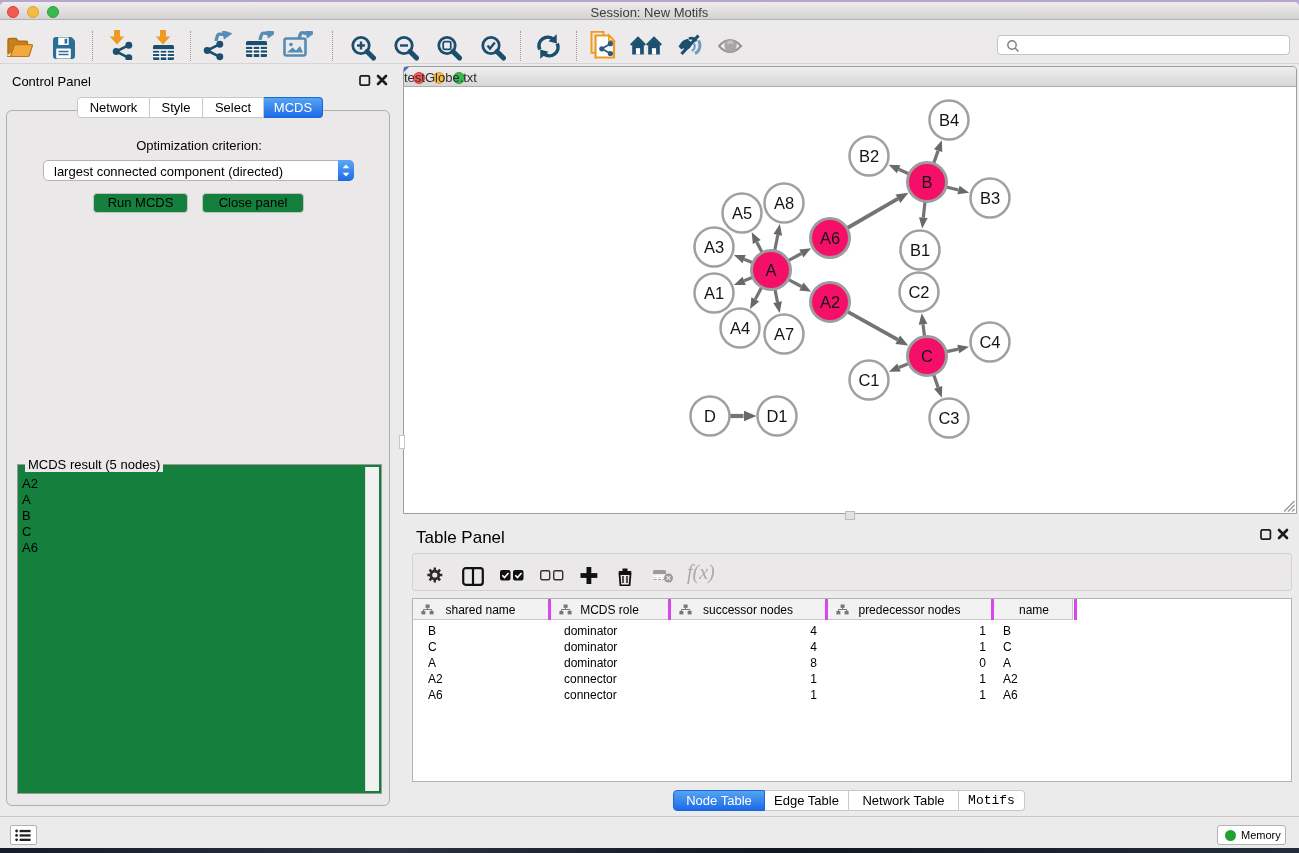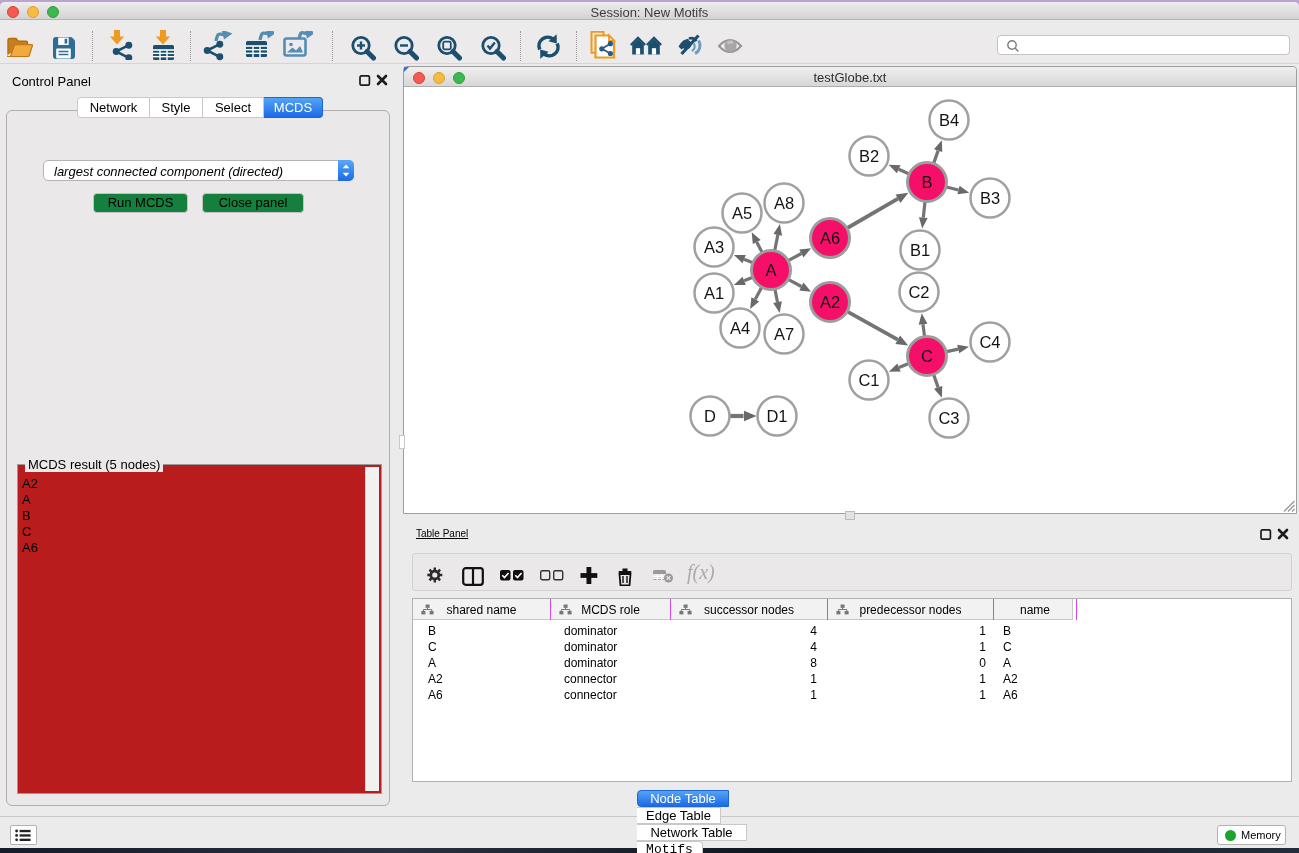--- a/index.html
+++ b/index.html
@@ -21,42 +21,42 @@
 #cpanel .hdr { position:absolute; left:12px; top:10px; font-size:13px; color:#000; }
 .tabset { position:absolute; display:flex; height:21px; font-size:13px; z-index:6; }
 .tabset .tab { background:#fff; border:1px solid #c8c8c8; border-left:none; color:#000; display:flex; align-items:center; justify-content:center;text-align:center; }
 .tabset .tab.first { border-left:1px solid #c8c8c8; border-radius:4px 0 0 4px; }
 .tabset .tab.last { border-radius:0 4px 4px 0; }
 .tabset .tab.sel { background:linear-gradient(#54a4f4,#1d6ae8); border-color:#1d66d8; color:#fff; }
 #cptabs { left:77px; top:33px; }
 #cpbox { position:absolute; left:6px; top:46px; width:384px; height:696px; border:1px solid #b0aeae; border-radius:6px; background:#eae8e8; }
 #optlabel { position:absolute; left:8px; width:382px; top:74px; text-align:center; font-size:13px; color:#000; }
 #dropdown { position:absolute; left:43px; top:96px; width:311px; height:21px; background:#fff; border:1px solid #b5b3b3; border-radius:5px; font-size:13px; }
-#dropdown .txt { position:absolute; left:10px; top:3px;font-style:italic; }
+#dropdown .txt { position:absolute; left:10px; top:3px; }
 #dropdown .step { position:absolute; right:-1px; top:-1px; width:16px; height:21px; background:linear-gradient(#5aa7f7,#1c6ae8); border-radius:0 5px 5px 0; }
 .btn { position:absolute; height:20px; background:#15803d; border:1px solid #c3c1c1; border-radius:4px; font-size:13px; text-align:center; color:#000; }
 
-#mcdsfs { position:absolute; left:17px; top:400px; width:365px; height:330px; border:1px solid #9b9999; background:#b91c1c; }
+#mcdsfs { position:absolute; left:17px; top:400px; width:365px; height:330px; border:1px solid #9b9999; background:#15803d; }
 #mcdsfs .lbl { position:absolute; left:7px; top:-8px; background:#eae8e8; padding:0 3px; font-size:13px; }
 #mcdsfs .items { position:absolute; left:4px; top:11px; font-size:13px; line-height:16px; }
 #mcdsfs .sb { position:absolute; right:2px; top:2px; bottom:2px; width:14px; background:#f2f1f1; border-left:1px solid #dcdbdb; }
 
 #netwin { position:absolute; left:403px; top:64px; width:894px; height:448px; background:#fff; border:1px solid #9f9d9d; border-radius:4px 4px 0 0; }
 #nettitle { position:absolute; left:0; top:0; right:0; height:20px; background:linear-gradient(#f0efef,#d8d6d6); border-bottom:1px solid #aeacac; border-radius:4px 4px 0 0; }
-#nettitle .title { position:absolute; left:0; right:0; top:3px; text-align:center; font-size:13px; color:#2e2e2e; }
+#nettitle .title { position:absolute; left:0; right:0; top:3px; font-size:13px; color:#2e2e2e; }
 
 #tpanel { position:absolute; left:405px; top:520px; width:894px; height:296px; background:#ecebeb; }
-#tpanel .hdr { position:absolute; left:11px; top:6px; font-size:10px;text-decoration:underline; }
+#tpanel .hdr { position:absolute; left:11px; top:6px; font-size:17px; }
 #ttools { position:absolute; left:7px; top:31px; width:880px; height:38px; background:#eae8e8; border:1px solid #d2d0d0; border-radius:3px; }
 #ttable { position:absolute; left:7px; top:76px; width:880px; height:184px; background:#fff; border:1px solid #b3b1b1; }
 #thead { position:absolute; left:0; top:0; width:660px; height:21px; background:#f3f2f2; border-bottom:1px solid #c9c8c8; border-right:1px solid #c9c8c8; font-size:12px; }
-.th { position:absolute; top:0; height:21px; border-right:1px solid #d946ef; }
+.th { position:absolute; top:0; height:21px; border-right:3px solid #d946ef; }
 .th .t { position:absolute; width:100%; text-align:center; top:4px; }
 .trow { position:absolute; font-size:12px; height:16px; }
-#btabs { left:637px; top:788px;flex-direction:column; }
+#btabs { left:673px; top:788px; }
 
 #statusbar { position:absolute; left:0; top:814px; width:1299px; height:31px; background:#ecebeb; border-top:1px solid #c9c7c7; }
 #deskstrip { position:absolute; left:0; top:848px; width:1299px; height:5px; background:linear-gradient(90deg,#141c2a,#2a3140 30%,#10161f 60%,#232c3a); }
 </style>
 </head>
 <body>
 <div id="win">
   <div id="titlebar">
     <div class="tl" style="left:7px; top:4px; background:#f25a52; border:1px solid #de3e36;"></div>
     <div class="tl" style="left:27px; top:4px; background:#f6bb41; border:1px solid #dfa133;"></div>
@@ -202,20 +202,21 @@
       <svg style="position:absolute;left:376px;top:10px" width="12" height="12" viewBox="0 0 12 12">
         <path d="M2,2 L10,10 M10,2 L2,10" stroke="#1c1c1c" stroke-width="2.6" stroke-linecap="round"></path>
       </svg>
     <div class="tabset" id="cptabs">
       <div class="tab first" style="width:73px;">Network</div>
       <div class="tab" style="width:53px;">Style</div>
       <div class="tab" style="width:61px;">Select</div>
       <div class="tab sel last" style="width:59px;">MCDS</div>
     </div>
     <div id="cpbox"></div>
+    <div id="optlabel">Optimization criterion:</div>
     <div id="dropdown">
       <div class="txt">largest connected component (directed)</div>
       <div class="step"><svg width="16" height="21" viewBox="0 0 16 21">
             <path d="M4.6 8.2 L8 4.6 L11.4 8.2z" fill="#fff"></path>
             <path d="M4.6 12.8 L8 16.4 L11.4 12.8z" fill="#fff"></path>
           </svg></div>
     </div>
     <div class="btn" style="left:93px; top:129px; width:95px; line-height:18px;">Run MCDS</div>
     <div class="btn" style="left:202px; top:129px; width:102px; line-height:18px;">Close panel</div>
     <div id="mcdsfs">

